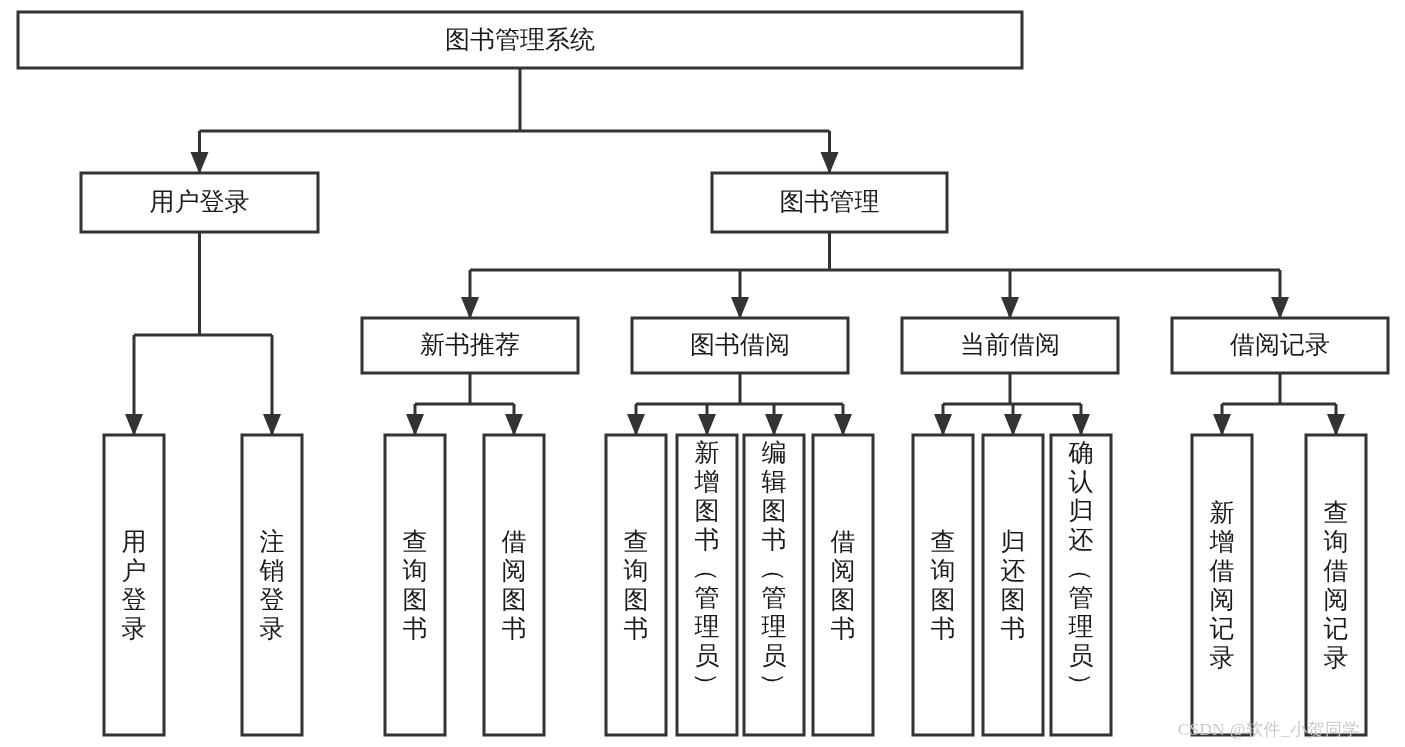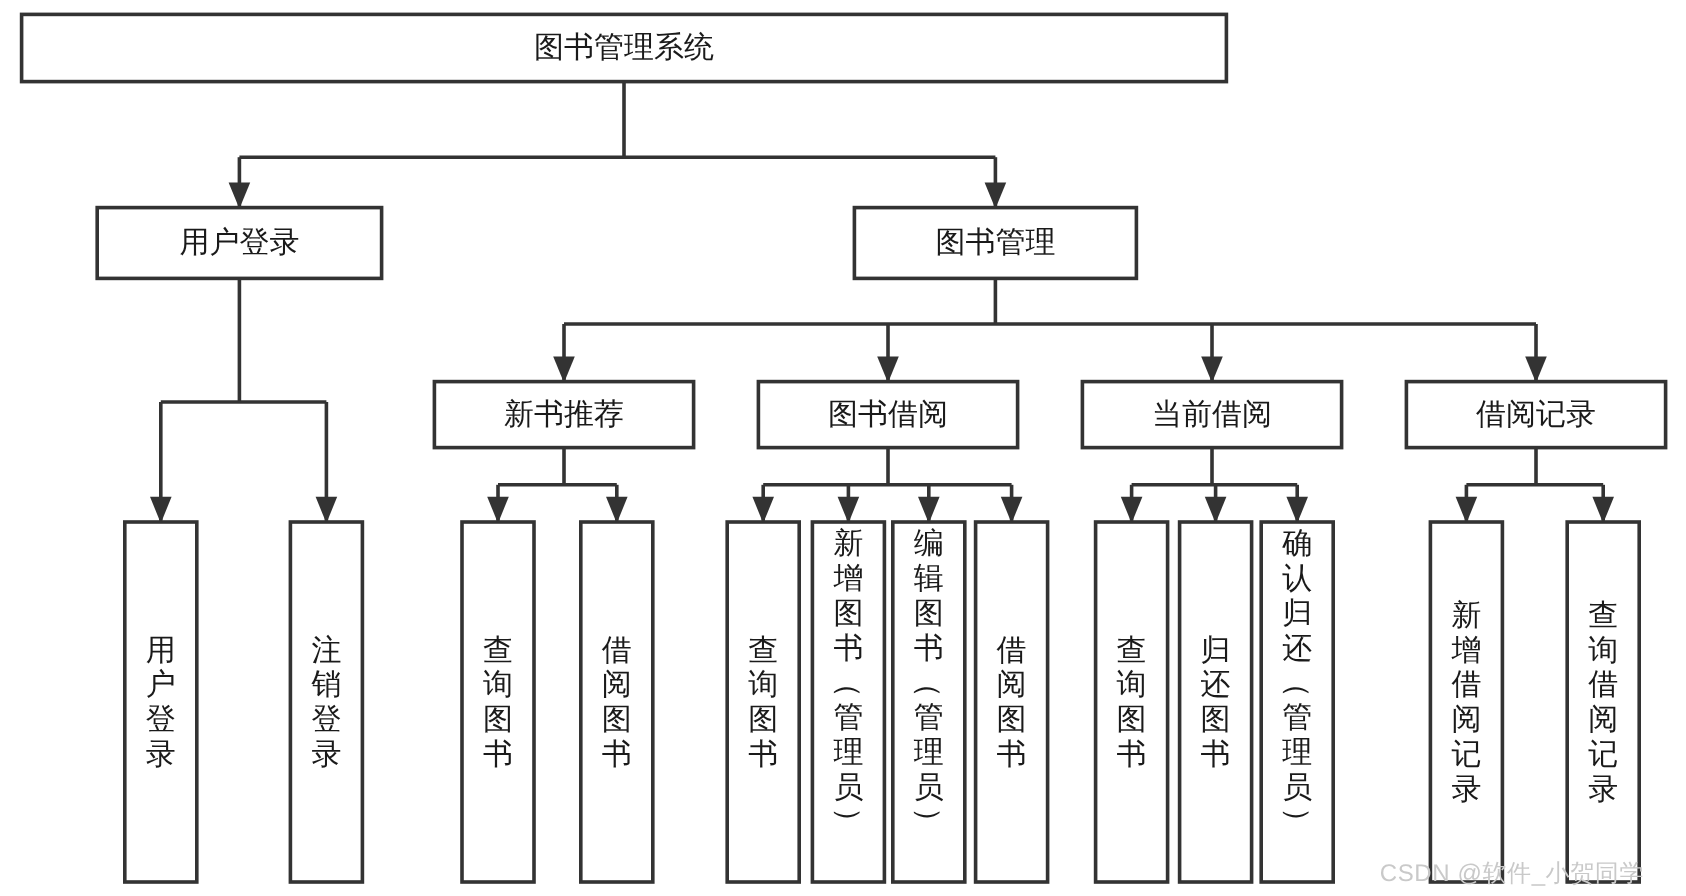--- a/index.html
+++ b/index.html
@@ -48,24 +48,24 @@
     dominant-baseline: middle;
   }
   .label-v {
     font-family: "Liberation Sans", "DejaVu Sans", sans-serif;
     font-size: 25px;
     fill: #1a1a1a;
     text-anchor: middle;
   }
   .watermark {
     position: absolute;
-    right: 8px;
+    right: 18px;
     bottom: 6px;
-    font-family: Liberation Sans, sans-serif;
-    font-size: 20px;
+    font-family: Liberation Serif, serif;
+    font-size: 17px;
     color: #c9c9c9;
     letter-spacing: 0.5px;
     white-space: nowrap;
     pointer-events: none;
   }
 </style>
 </head>
 <body>
 
 <div id="diagram-root">

